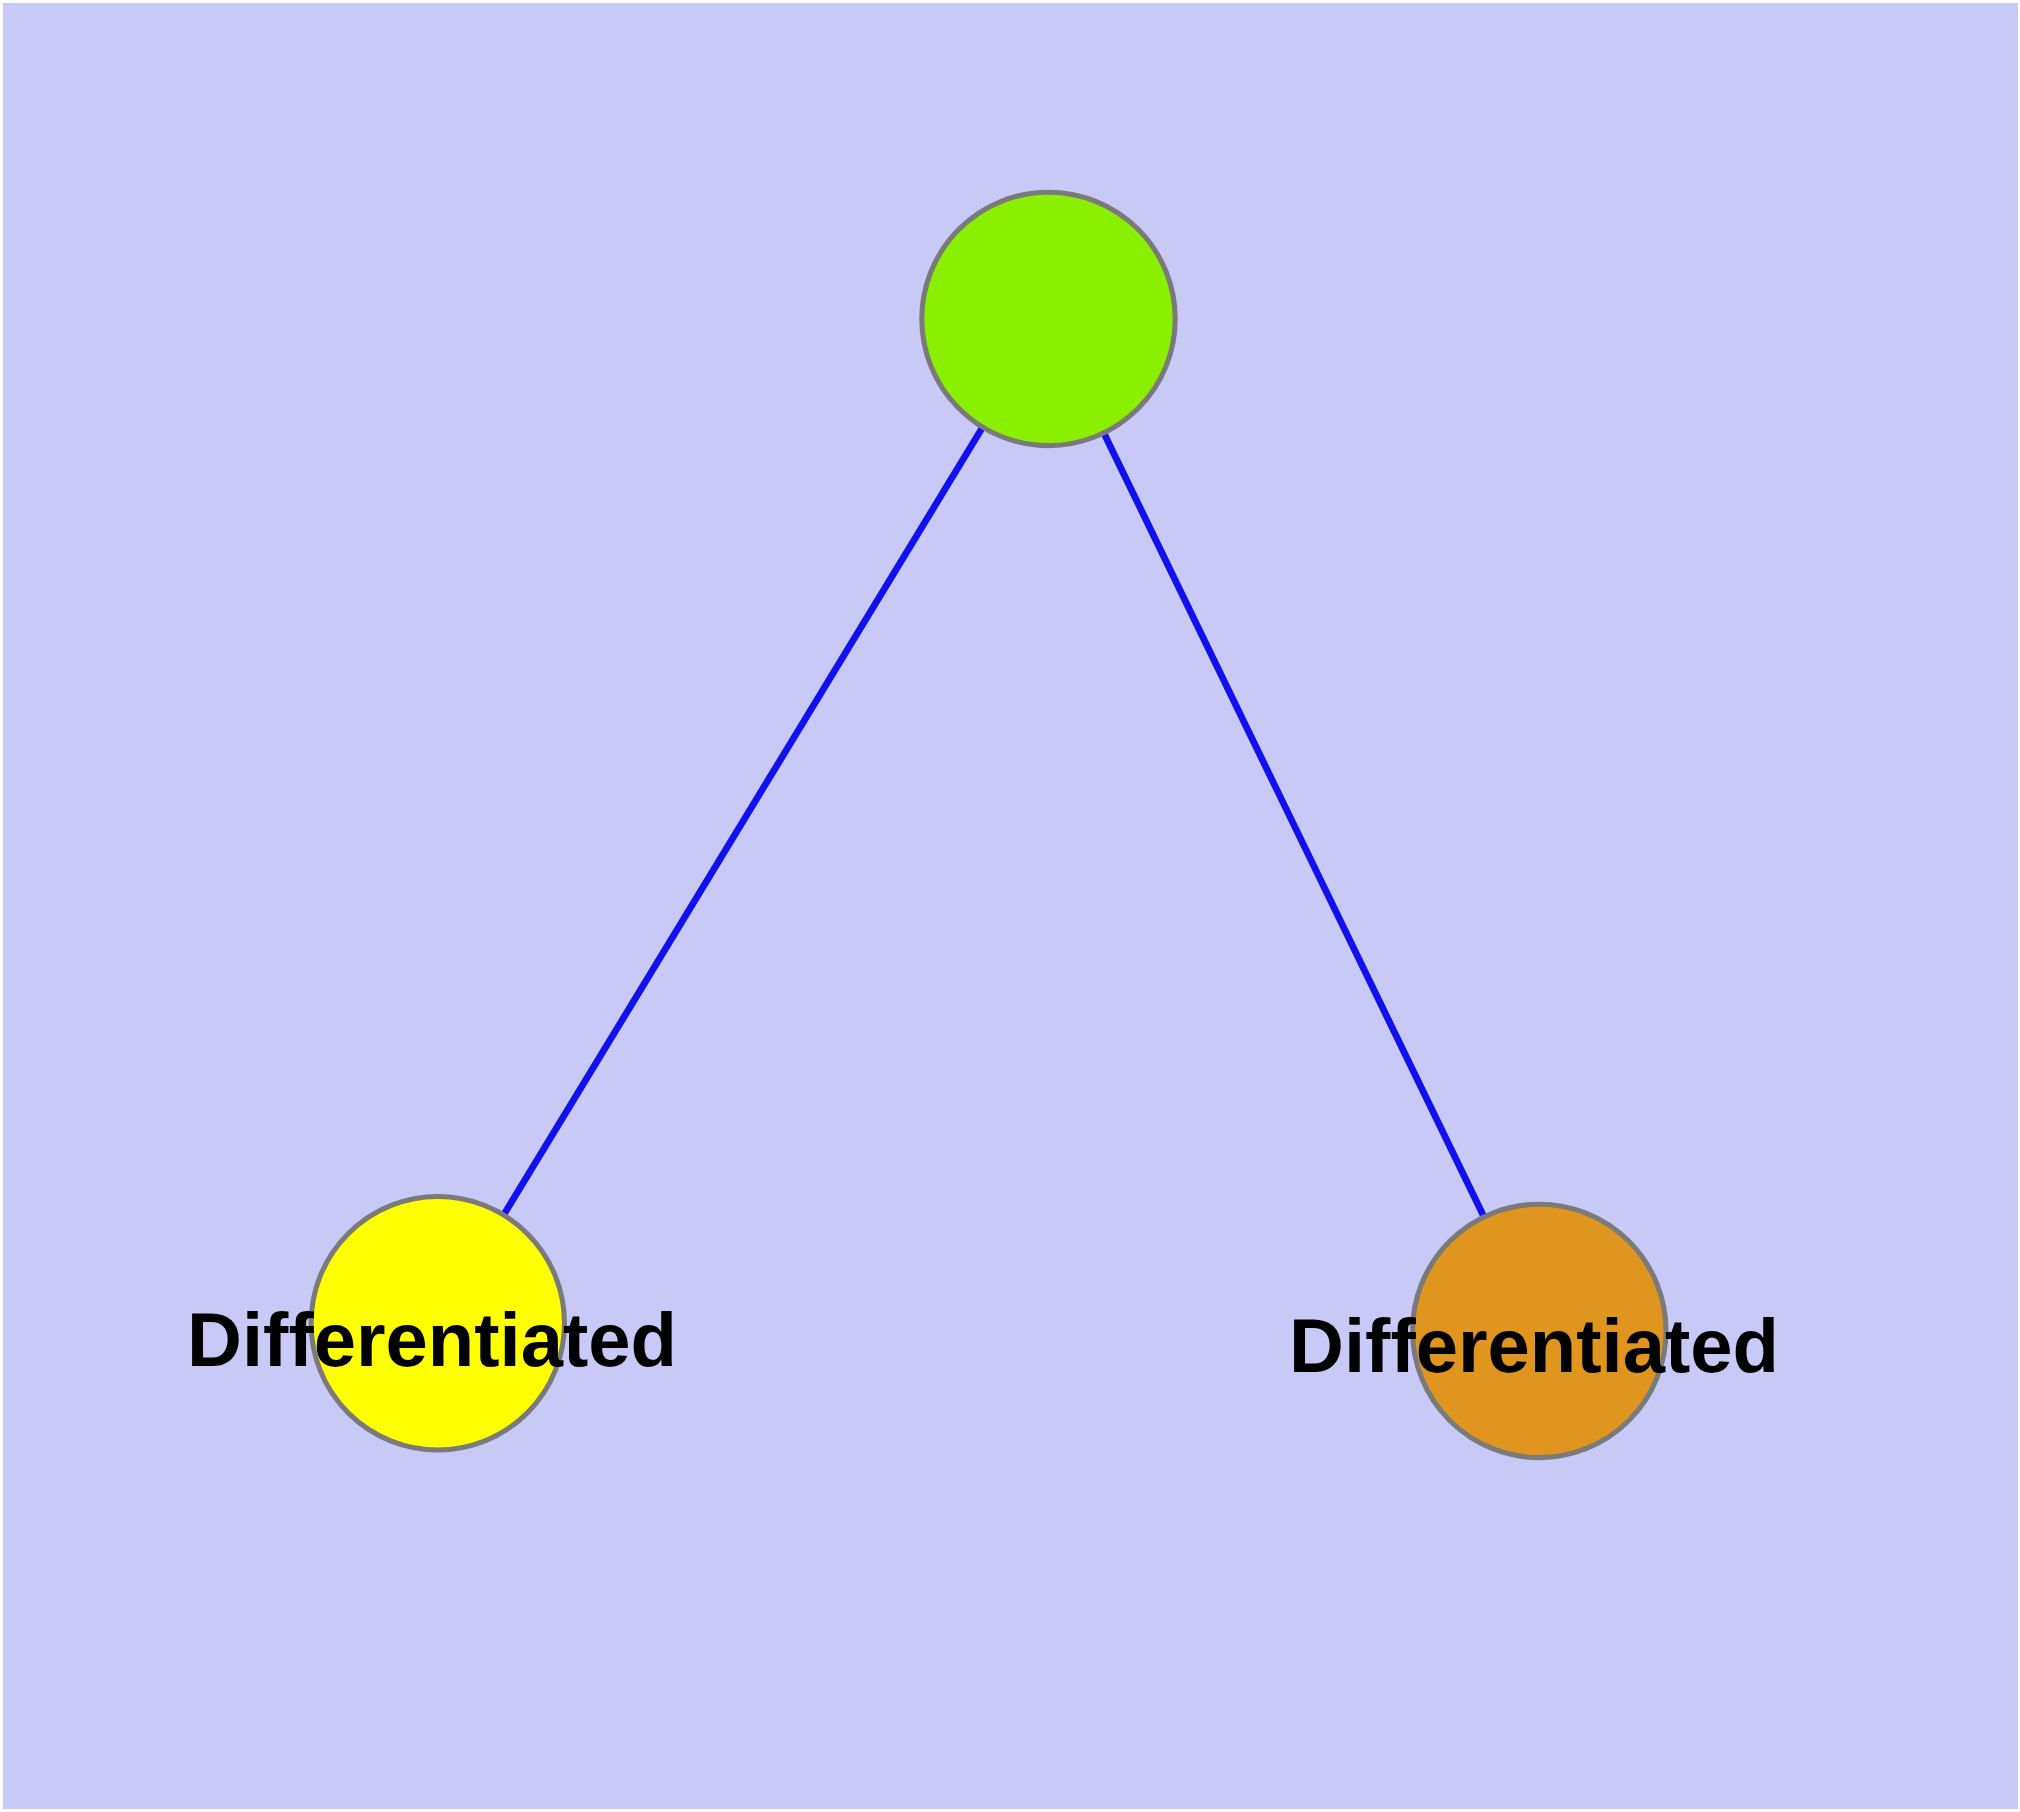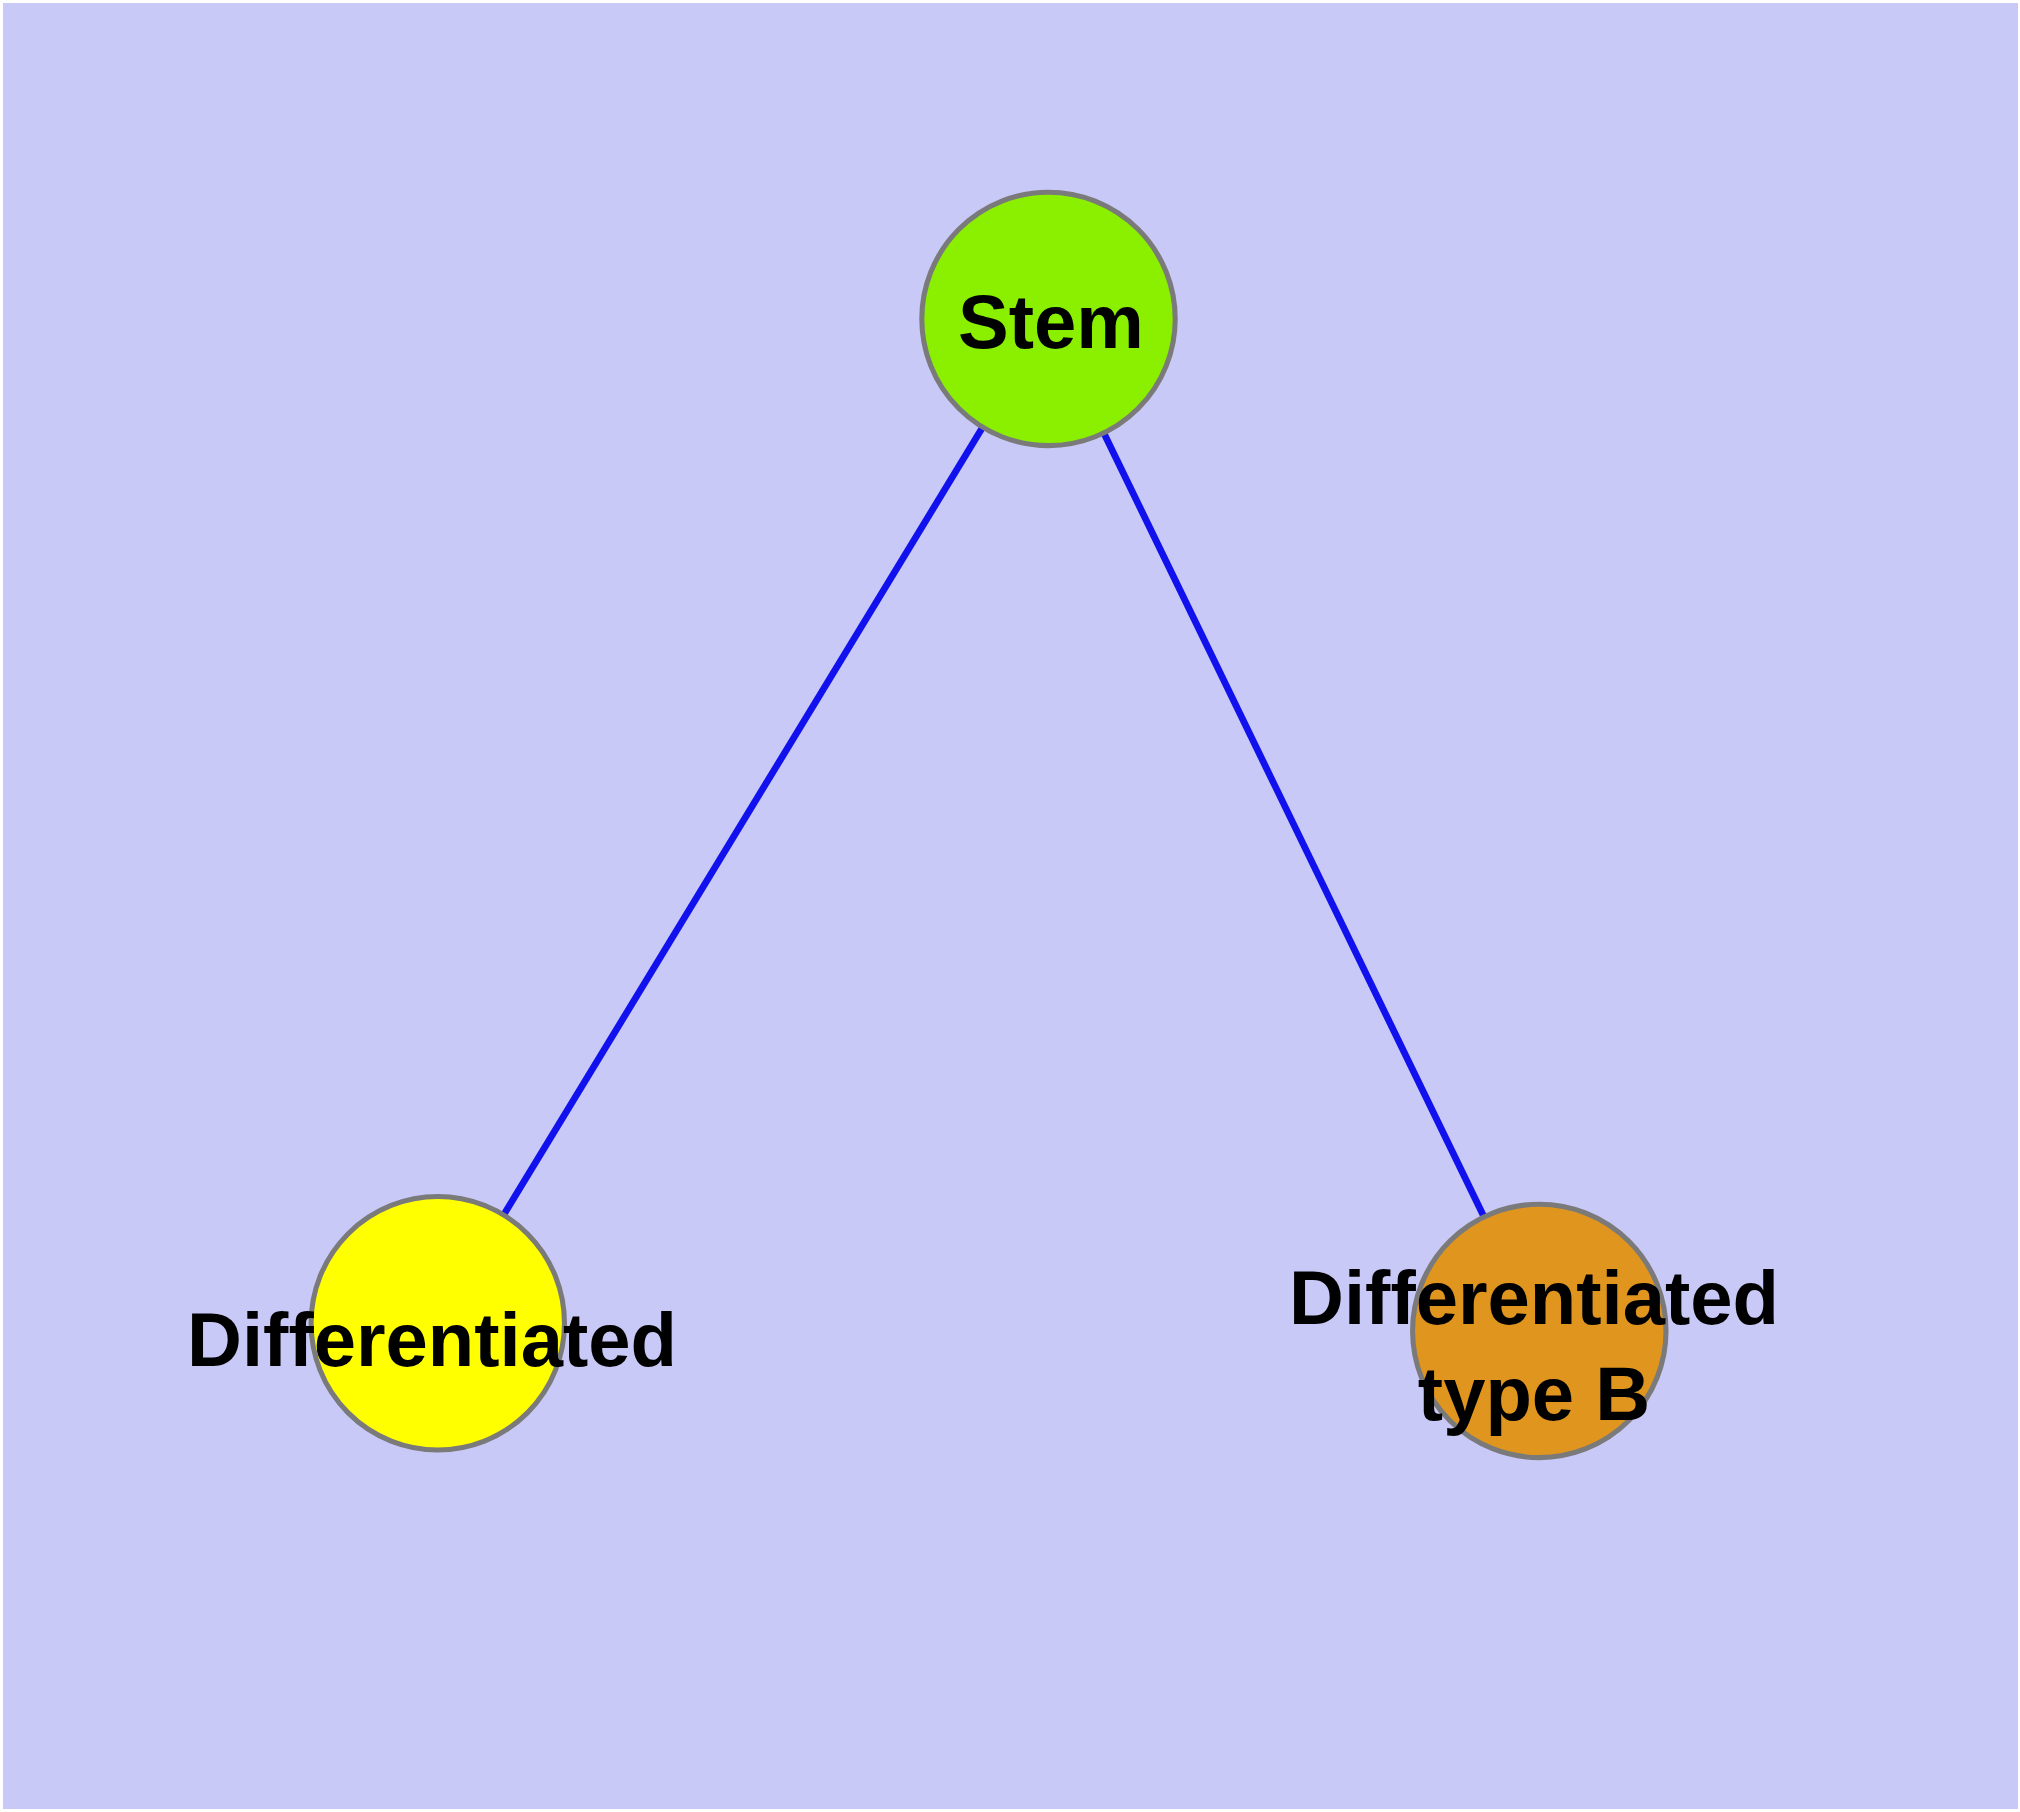--- a/index.html
+++ b/index.html
@@ -56,27 +56,23 @@
   <svg class="graph" viewBox="0 0 2384 2138">
 
     <line class="edge" x1="1237" y1="374" x2="514" y2="1563" stroke="#1111EE"></line>
     <line class="edge" x1="1237" y1="374" x2="1818" y2="1572" stroke="#1111EE"></line>
 
     <circle class="node-circle" cx="1237" cy="374" r="150" fill="#8AF000" stroke="#7A7A7A"></circle>
     <circle class="node-circle" cx="514" cy="1563" r="150" fill="#FFFF00" stroke="#7A7A7A"></circle>
     <circle class="node-circle" cx="1818" cy="1572" r="150" fill="#E0961E" stroke="#7A7A7A"></circle>
   </svg>
 
-  <div class="node-label" style="left: 1048px; top: 319px; color: rgb(0, 0, 0);">
-    <span>Stem</span>
-  </div>
 
   <div class="node-label" style="left: 429px; top: 1337px; color: rgb(0, 0, 0);">
     <span>Differentiated</span>
   </div>
 
   <div class="node-label" style="left: 1531px; top: 1343px; color: rgb(0, 0, 0);">
     <span>Differentiated</span>
-    <span>type B</span>
   </div>
 
 </div>
 
 
 </body></html>

